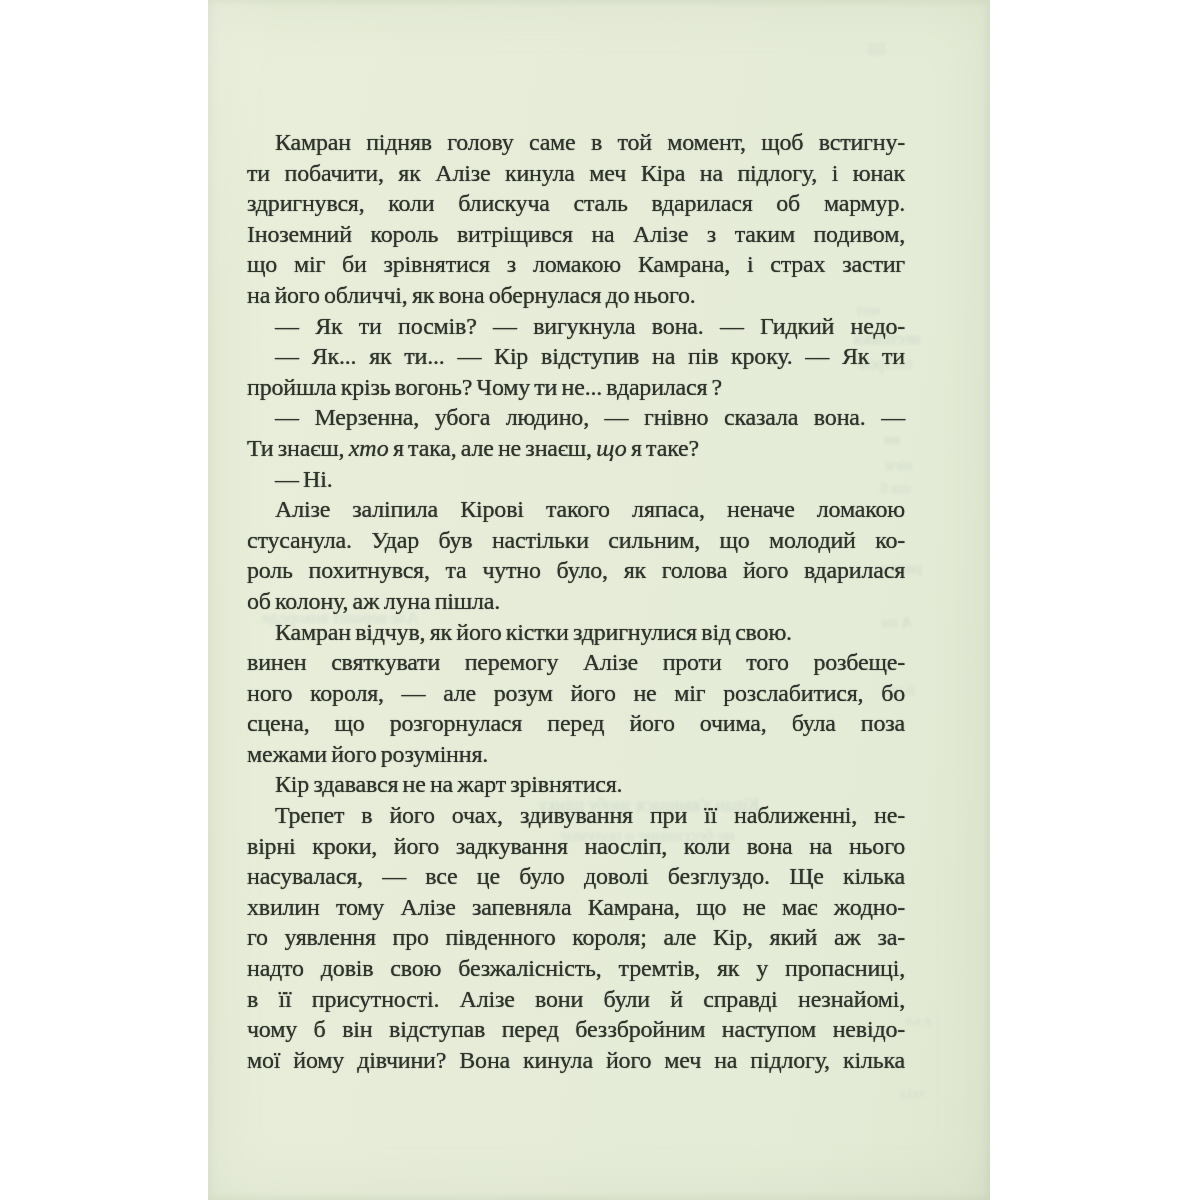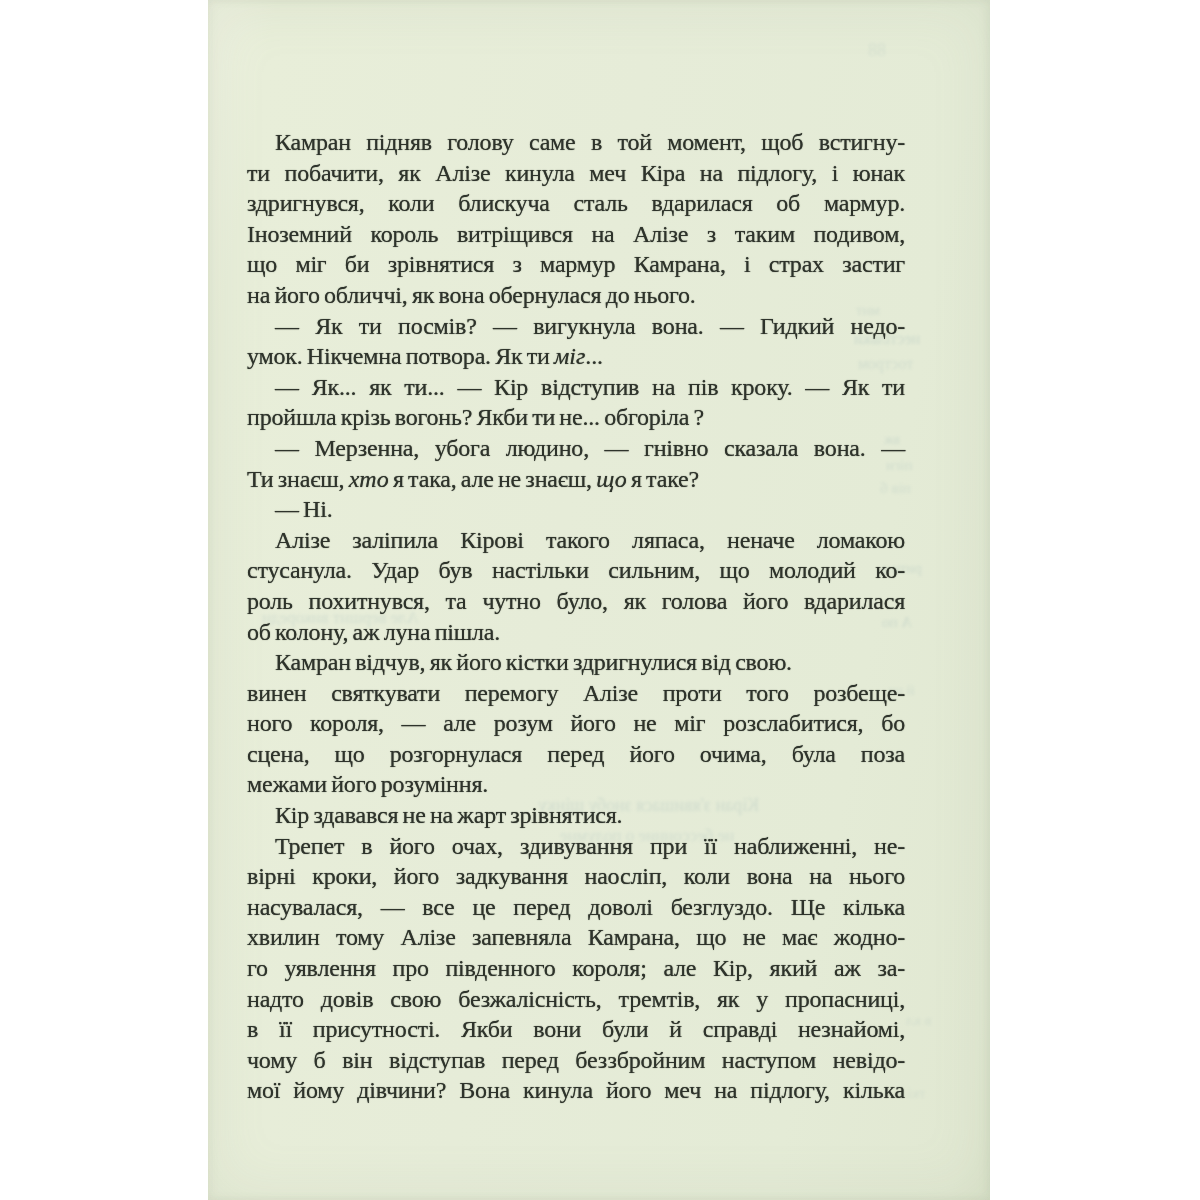--- a/index.html
+++ b/index.html
@@ -70,43 +70,42 @@
         <div class="ghost" style="left: 330px; top: 795px; font-size: 18px; opacity: 0.22;">Кіран з'явишася знобу шінку</div>
         <div class="ghost" style="left: 352px; top: 826px; font-size: 17px; opacity: 0.2;">не бессонние о полумне</div>
         <div class="ghost" style="left: 698px; top: 1012px; font-size: 15px; opacity: 0.15;">в кл</div>
         <div class="ghost" style="left: 692px; top: 1085px; font-size: 15px; opacity: 0.15;">ткіл</div>
       </div>
     <div class="textblock" style="color: rgb(46, 51, 43);">
         <div class="line ind">Камран підняв голову саме в той момент, щоб встигну-</div>
         <div class="line">ти побачити, як Алізе кинула меч Кіра на підлогу, і юнак</div>
         <div class="line">здригнувся, коли блискуча сталь вдарилася об мармур.</div>
         <div class="line">Іноземний король витріщився на Алізе з таким подивом,</div>
-        <div class="line">що міг би зрівнятися з мармур Камрана, і страх застиг</div>
+        <div class="line">що міг би зрівнятися з ломакою Камрана, і страх застиг</div>
         <div class="line end">на його обличчі, як вона обернулася до нього.</div>
         <div class="line ind">— Як ти посмів? — вигукнула вона. — Гидкий недо-</div>
-        <div class="line end">умок. Нікчемна потвора. Як ти <i>міг</i>...</div>
         <div class="line ind">— Як... як ти... — Кір відступив на пів кроку. — Як ти</div>
-        <div class="line end">пройшла крізь вогонь? Якби ти не... обгоріла ?</div>
+        <div class="line end">пройшла крізь вогонь? Чому ти не... вдарилася ?</div>
         <div class="line ind">— Мерзенна, убога людино, — гнівно сказала вона. —</div>
         <div class="line end">Ти знаєш, <i>хто</i> я така, але не знаєш, <i>що</i> я таке?</div>
         <div class="line ind end">— Ні.</div>
         <div class="line ind">Алізе заліпила Кірові такого ляпаса, неначе ломакою</div>
         <div class="line">стусанула. Удар був настільки сильним, що молодий ко-</div>
         <div class="line">роль похитнувся, та чутно було, як голова його вдарилася</div>
         <div class="line end">об колону, аж луна пішла.</div>
         <div class="line ind end">Камран відчув, як його кістки здригнулися від свою.</div>
         <div class="line">винен святкувати перемогу Алізе проти того розбеще-</div>
         <div class="line">ного короля, — але розум його не міг розслабитися, бо</div>
         <div class="line">сцена, що розгорнулася перед його очима, була поза</div>
         <div class="line end">межами його розуміння.</div>
         <div class="line ind end">Кір здавався не на жарт зрівнятися.</div>
         <div class="line ind">Трепет в його очах, здивування при її наближенні, не-</div>
         <div class="line">вірні кроки, його задкування наосліп, коли вона на нього</div>
-        <div class="line">насувалася, — все це перед доволі безглуздо. Ще кілька</div>
+        <div class="line">насувалася, — все це було доволі безглуздо. Ще кілька</div>
         <div class="line">хвилин тому Алізе запевняла Камрана, що не має жодно-</div>
         <div class="line">го уявлення про південного короля; але Кір, який аж за-</div>
         <div class="line">надто довів свою безжалісність, тремтів, як у пропасниці,</div>
-        <div class="line">в її присутності. Якби вони були й справді незнайомі,</div>
+        <div class="line">в її присутності. Алізе вони були й справді незнайомі,</div>
         <div class="line">чому б він відступав перед беззбройним наступом невідо-</div>
         <div class="line">мої йому дівчини? Вона кинула його меч на підлогу, кілька</div>
       </div>
   </div>
 </div>
 
 </body></html>

